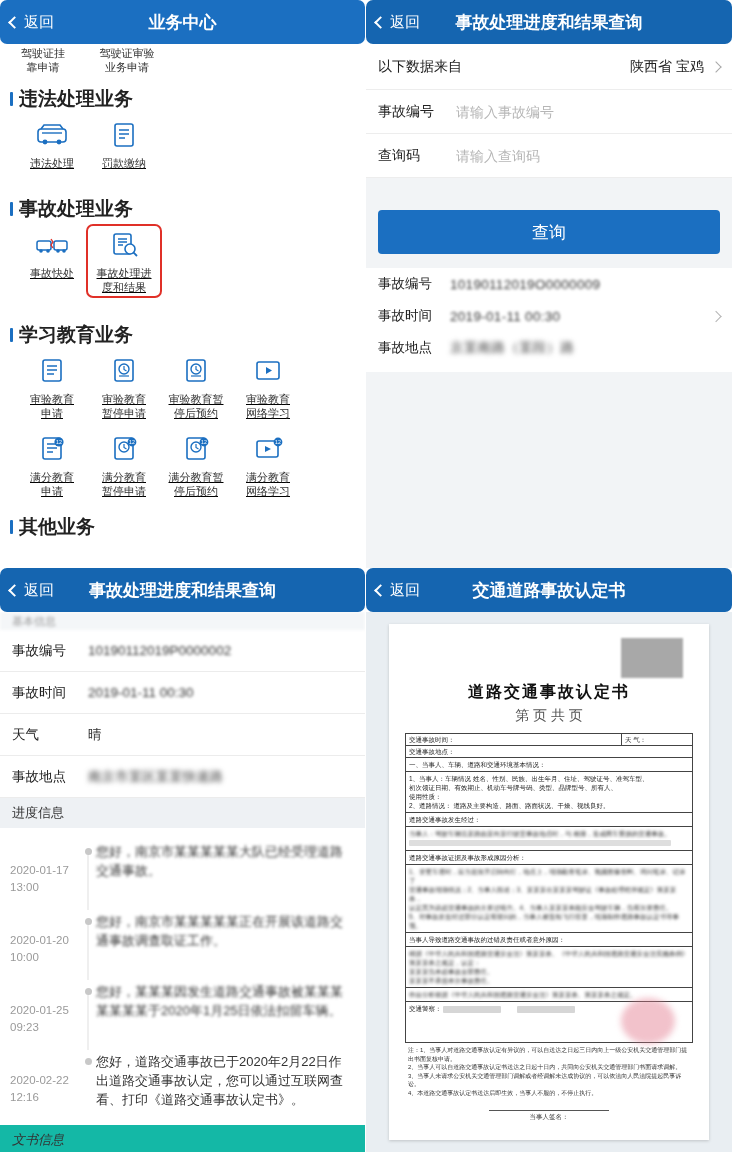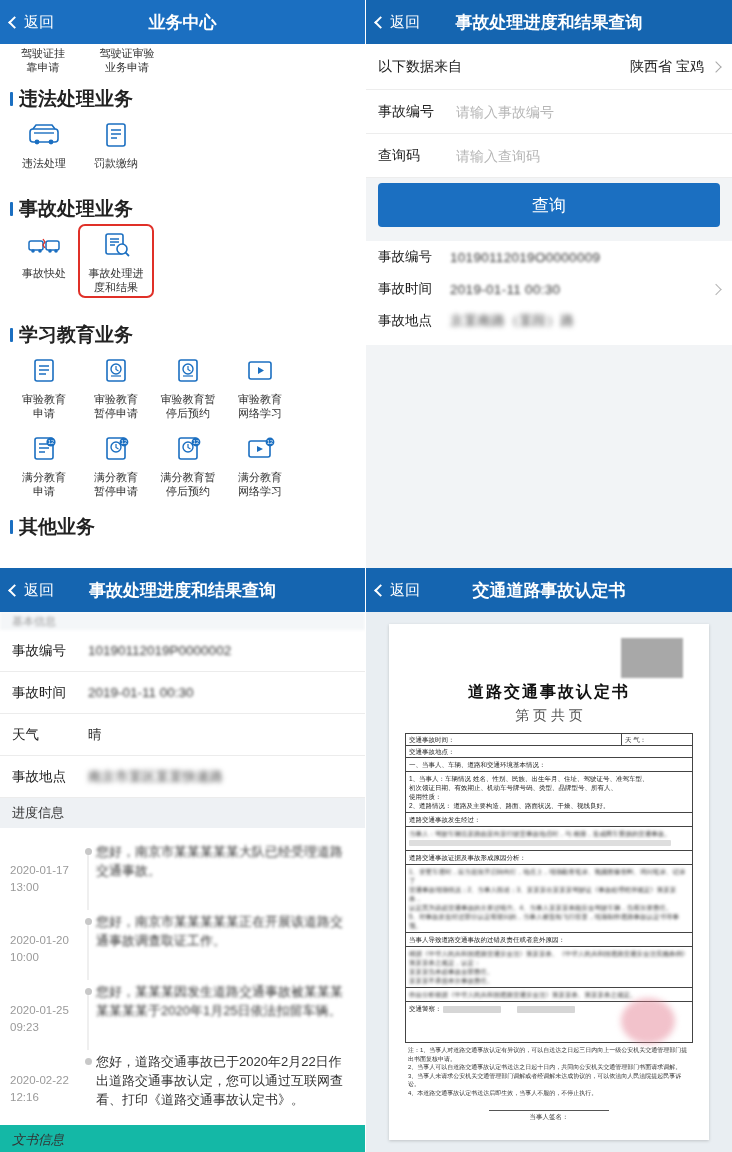--- a/index.html
+++ b/index.html
@@ -19,20 +19,21 @@
   .panel.tl { border-right: 1px solid #fff; }
 
   
   .navbar {
     height: 44px;
     background: #1b6fc1;
     color: #fff;
     display: flex;
     align-items: center;
     position: relative;
+    border-radius: 7px;
   }
   .navbar.dark { background: #1565b0; }
   .nav-back {
     display: flex; align-items: center;
     font-size: 15px; padding-left: 10px;
     white-space: nowrap;
   }
   .chev-left {
     display: inline-block; width: 9px; height: 9px;
     border-left: 2px solid #fff; border-bottom: 2px solid #fff;
@@ -55,21 +56,21 @@
   .section-title {
     display: flex; align-items: center;
     font-size: 19px; font-weight: bold; color: #222;
     padding: 12px 14px 8px 10px;
   }
   .section-title .bar {
     width: 3px; height: 14px; background: #1b6fc1;
     margin-right: 6px; border-radius: 1px;
   }
   .icon-grid {
-    display: flex; flex-wrap: wrap; padding: 0 8px;
+    display: flex; flex-wrap: wrap; padding: 0 16px; text-decoration: underline;
   }
   .icon-cell {
     width: 72px; display: flex; flex-direction: column;
     align-items: center; margin-bottom: 14px; position: relative;
   }
   .icon-box {
     width: 34px; height: 30px; position: relative; margin-bottom: 6px;
   }
   .icon-label {
     font-size: 11px; color: #333; text-align: center;
@@ -105,21 +106,21 @@
     padding: 0 12px; border-bottom: 1px solid #ededed;
   }
   .form-label { width: 78px; font-size: 14px; color: #222; }
   .form-input {
     flex: 1; border: none; outline: none; font-size: 14px;
     color: #222; background: transparent;
     font-family: "Liberation Sans", sans-serif;
   }
   .form-input::placeholder { color: #b6b6b6; }
   .btn-primary {
-    margin: 5px 12px 14px 12px; height: 44px; border-radius: 4px;
+    margin: 32px 12px 14px 12px; height: 44px; border-radius: 4px;
     background: #1b6fc1; color: #fff; font-size: 17px;
     display: flex; align-items: center; justify-content: center;
     border: none; width: calc(100% - 24px);
     font-family: "Liberation Sans", sans-serif;
   }
   .result-card { background: #fff; }
   .res-row {
     display: flex; align-items: center; padding: 0 12px;
     height: 32px; font-size: 13.5px; color: #222; position: relative;
   }

